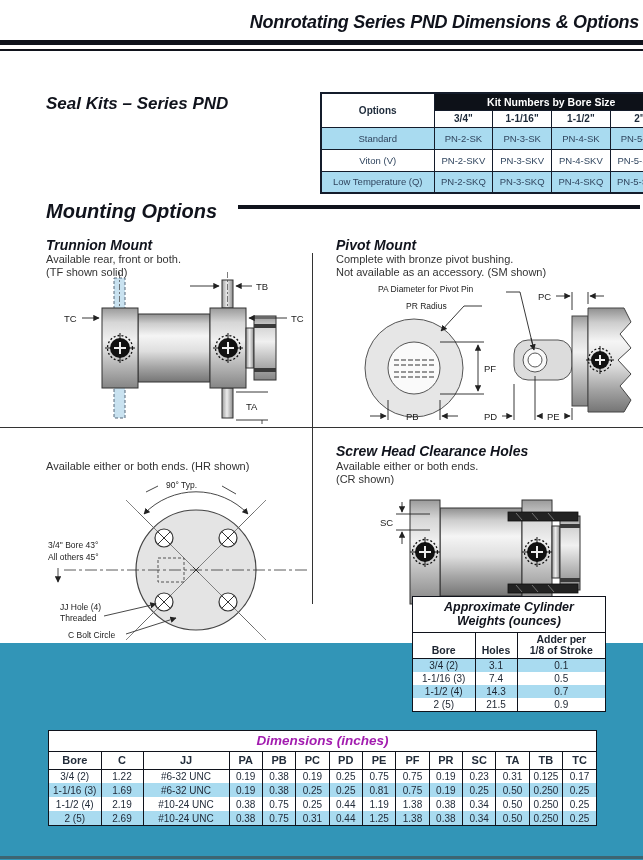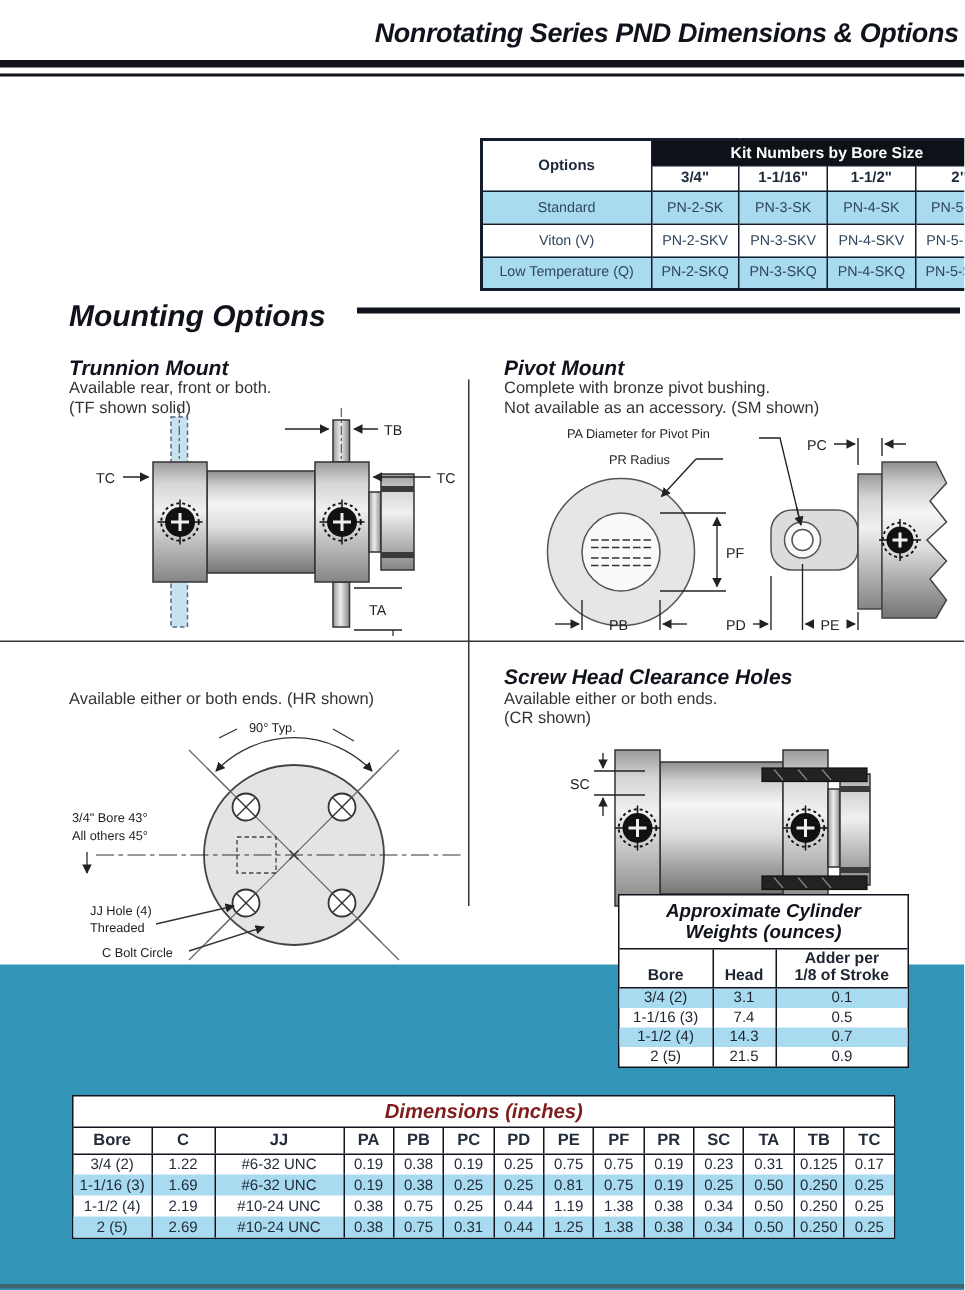--- a/index.html
+++ b/index.html
@@ -48,37 +48,38 @@
   .wt-title { border-bottom:1.5px solid #10131c; text-align:center; font-size:12.5px; font-weight:bold; font-style:italic; padding:3px 2px 4px; line-height:14px; color:#10131c; }
   .weights-table { width:100%; table-layout:fixed; font-size:10px; color:#1c2430; }
   .weights-table th { font-weight:bold; font-size:10.5px; vertical-align:bottom; padding:1px 0 2px; border-bottom:1.5px solid #10131c; line-height:11px; }
   .weights-table th, .weights-table td { border-left:1px solid #10131c; text-align:center; }
   .weights-table th:first-child, .weights-table td:first-child { border-left:none; }
   .weights-table tbody tr { height:13px; }
   .weights-table tbody tr:nth-child(odd) { background:#A9DBF0; }
 
   
   .dims-box { left:48px; top:730px; width:549px; background:#fff; border:1.5px solid #10131c; }
-  .dims-title { text-align:center; font-size:13.5px; font-weight:bold; font-style:italic; border-bottom:1.5px solid #10131c; padding:2px 0 3px; color:#7f1d1d; }
+  .dims-title { text-align:center; font-size:13.5px; font-weight:bold; font-style:italic; border-bottom:1.5px solid #10131c; padding:2px 0 3px; color:#a21caf; }
   .dims-table { width:100%; table-layout:fixed; font-size:10px; color:#222c3a; }
   .dims-table th { font-weight:bold; font-size:11px; height:17px; border-bottom:1px solid #10131c; }
   .dims-table th, .dims-table td { border-left:1px solid #10131c; text-align:center; }
   .dims-table th:first-child, .dims-table td:first-child { border-left:none; }
   .dims-table tbody tr { height:14px; }
   .dims-table tbody tr:nth-child(even) { background:#A9DBF0; }
 </style>
 </head>
 <body>
 
 <div class="page">
 
   <div class="abs page-title">Nonrotating Series PND Dimensions &amp; Options</div>
   <div class="abs rule-thick"></div>
   <div class="abs rule-thin"></div>
 
+  <div class="abs seal-heading">Seal Kits –  Series PND</div>
   <table class="abs seal-table">
     <colgroup>
         <col style="width:113px">
         <col>
         <col>
         <col>
         <col>
       </colgroup>
     <thead>
       <tr>
@@ -351,21 +352,21 @@
     </div>
     <table class="weights-table">
       <colgroup>
           <col style="width:62px">
           <col style="width:42px">
           <col>
         </colgroup>
       <thead>
         <tr>
           <th>Bore</th>
-          <th>Head</th>
+          <th>Holes</th>
           <th>
             <span style="display:block">Adder per</span>
             <span style="display:block">1/8 of Stroke</span>
           </th>
         </tr>
       </thead>
       <tbody>
           <tr>
             <td>3/4 (2)</td>
             <td>3.1</td>

